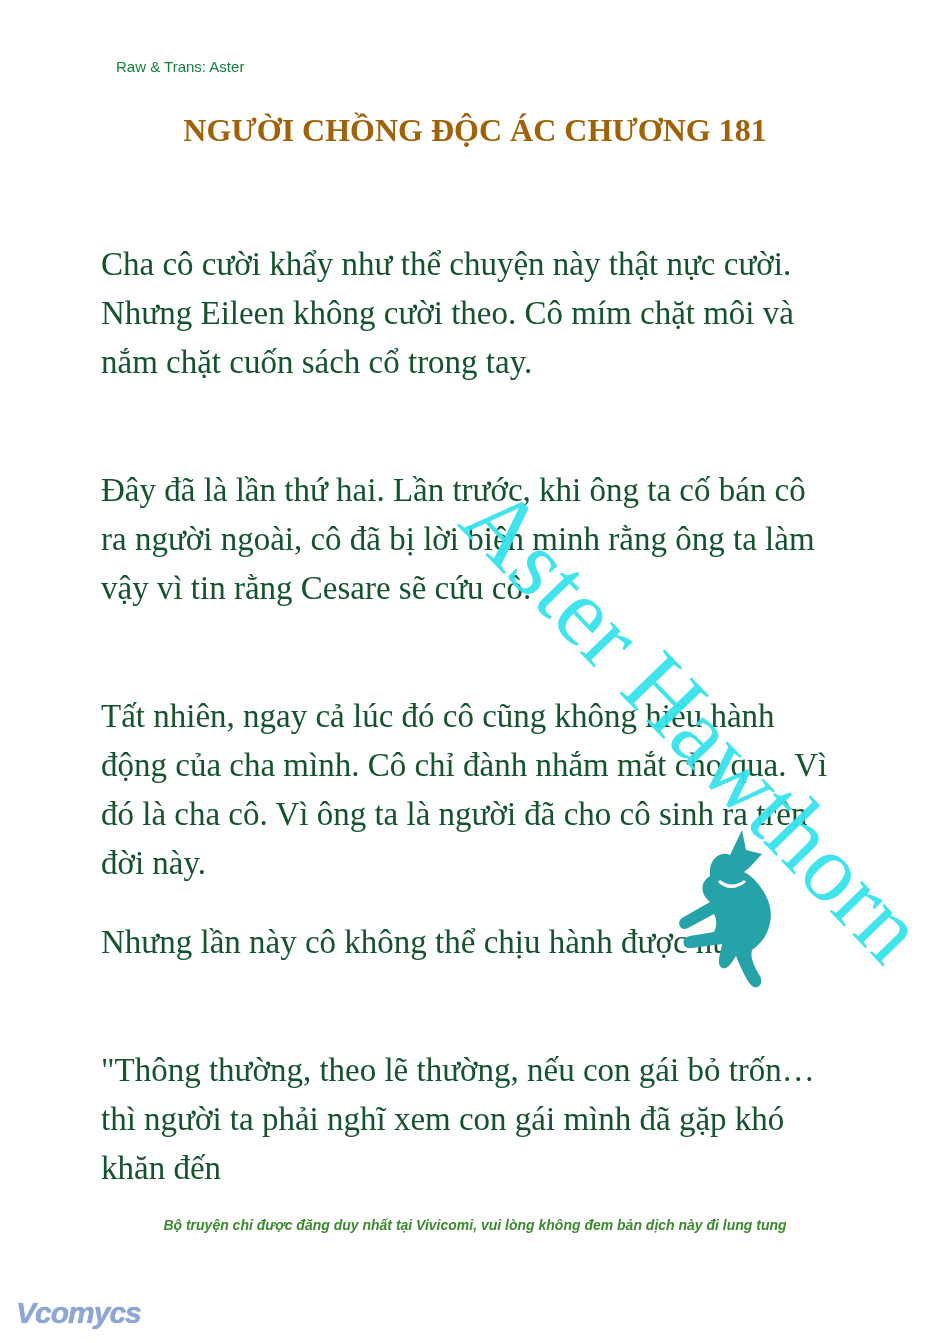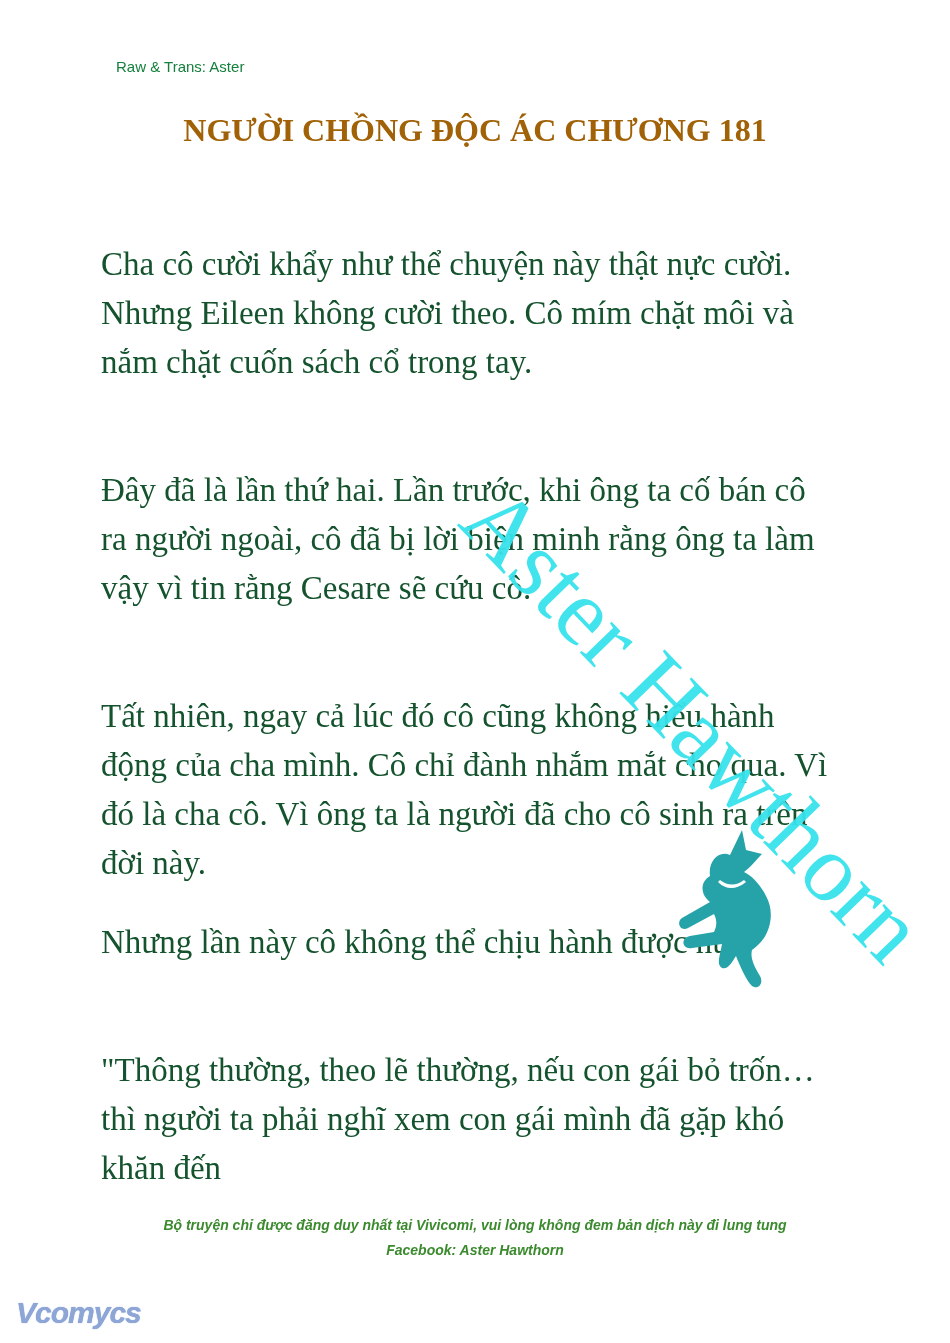--- a/index.html
+++ b/index.html
@@ -56,16 +56,15 @@
 
 <div class="watermark">Aster Hawthorn</div>
 
 <svg class="cat" viewBox="0 0 110 180">
   <path fill="#25a3a8" d="M72 20 L60 45 C48 40 38 52 40 66 C30 72 30 84 40 92 L12 108 C6 112 10 122 18 118 L44 104 C48 112 46 118 44 122 L20 126 C10 128 12 140 22 138 L52 134 C50 146 46 154 52 158 C58 160 62 152 66 146 C70 156 76 170 82 176 C88 180 94 174 90 166 C84 156 80 148 82 140 C100 128 106 104 96 86 C90 74 82 66 74 62 C82 56 86 50 92 44 L76 40 Z"></path>
   <path fill="#ffffff" d="M48 72 C56 80 66 80 76 72 L74 70 C66 76 58 76 50 70 Z"></path>
 </svg>
 
 <div class="footer">
   <div>Bộ truyện chỉ được đăng duy nhất tại Vivicomi, vui lòng không đem bản dịch này đi lung tung</div>
-  <div>Facebook: Aster Hawthorn</div>
 </div>
 
 <div class="logo">Vcomycs</div>
 
 </body></html>

